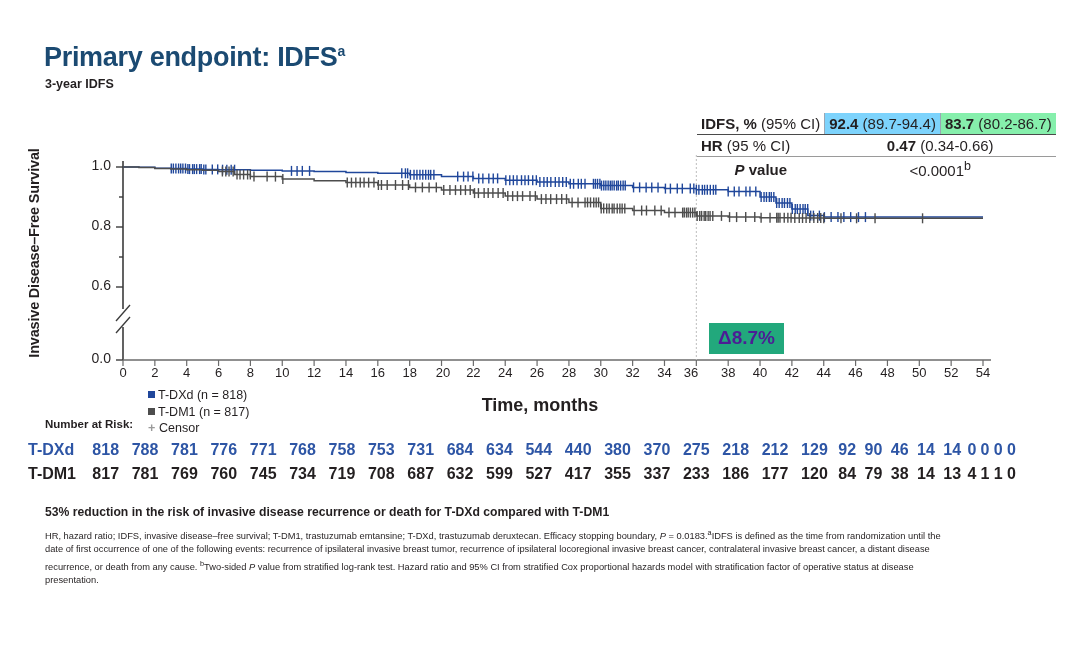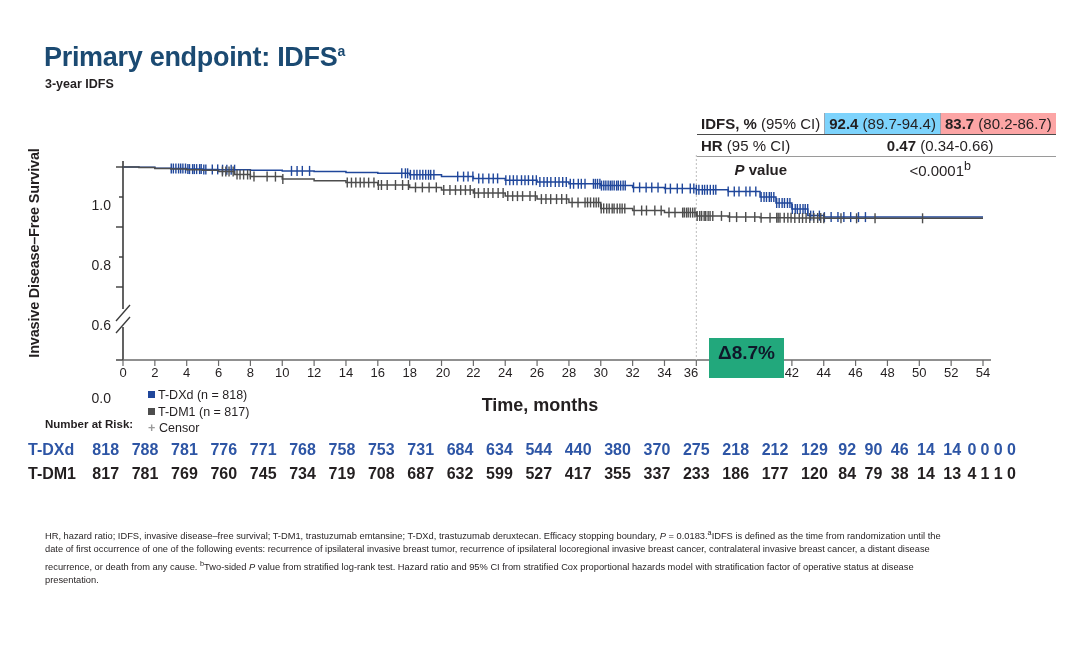--- a/index.html
+++ b/index.html
@@ -31,45 +31,45 @@
     position:absolute;left:697px;top:113px;width:340px;
     border-collapse:collapse;
     font-size:15px;
   }
   #stats td{padding:2px 4px;vertical-align:middle;}
   #stats tr.r1 td{border-bottom:1.6px solid #4a4a4a;}
   #stats tr.r2 td{border-bottom:1.1px solid #9a9a9a;}
   .lbl{white-space:nowrap;}
   .lbl b{font-weight:bold;}
   .cellA{background:#7dd3fc;text-align:center;white-space:nowrap;border-left:1px solid #9aa6b4;}
-  .cellB{background:#fca5a5;text-align:center;white-space:nowrap;border-left:1px solid #9aa6b4;}
+  .cellB{background:#86efac;text-align:center;white-space:nowrap;border-left:1px solid #9aa6b4;}
   .ctr{text-align:center;white-space:nowrap;}
   .ital{font-style:italic;font-weight:bold;}
 
   
   #plot{position:absolute;left:0;top:95px;width:1080px;height:320px;}
   #ylabel{
     position:absolute;left:-96px;top:150px;
     width:260px;text-align:center;
     transform:rotate(-90deg);
     font-size:14.5px;font-weight:bold;letter-spacing:-0.2px;
   }
   #xlabel{
     position:absolute;left:0;top:300px;width:1080px;text-align:center;
     font-size:18px;font-weight:bold;
   }
-  .ytick{position:absolute;font-size:14px;text-align:right;width:40px;margin-top:40px;}
+  .ytick{position:absolute;font-size:14px;text-align:right;width:40px;}
   .xtick{position:absolute;font-size:13px;text-align:center;width:28px;top:270px;}
 
   
   #delta{
-    position:absolute;left:709px;top:243px;
-    background:#22a87c;color:#0f172a;
+    position:absolute;left:709px;top:228px;
+    background:#22a87c;color:#4c1d95;
     font-size:19px;font-weight:bold;
-    padding:4px 9px 14px 9px;
+    padding:4px 9px 5px 9px;
     letter-spacing:0px;
   }
 
   
   #legend{position:absolute;left:148px;top:292px;font-size:12.5px;line-height:16.5px;}
   #legend div{white-space:nowrap;}
   .sq{display:inline-block;width:7px;height:7px;margin-right:3px;vertical-align:1px;}
   .sqA{background:#20479b;}
   .sqB{background:#4d4d4d;}
   .plus{display:inline-block;width:10px;color:#9a9a9a;font-weight:bold;margin-right:1px;}
@@ -543,17 +543,18 @@
             <td>13</td>
             <td>4</td>
             <td>1</td>
             <td>1</td>
             <td>0</td>
           </tr>
         </tbody>
       </table>
   </div>
 
+  <div id="concl">53% reduction in the risk of invasive disease recurrence or death for T-DXd compared with T-DM1</div>
   <div id="foot">
     <span>HR, hazard ratio; IDFS, invasive disease–free survival; T-DM1, trastuzumab emtansine; T-DXd, trastuzumab deruxtecan. Efficacy stopping boundary, </span><i>P</i><span> = 0.0183.</span><sup>a</sup><span>IDFS is defined as the time from randomization until the date of first occurrence of one of the following events: recurrence of ipsilateral invasive breast tumor, recurrence of ipsilateral locoregional invasive breast cancer, contralateral invasive breast cancer, a distant disease recurrence, or death from any cause. </span><sup>b</sup><span>Two-sided </span><i>P</i><span> value from stratified log-rank test. Hazard ratio and 95% CI from stratified Cox proportional hazards model with stratification factor of operative status at disease presentation.</span>
   </div>
 
 </div>
 
 </body></html>

